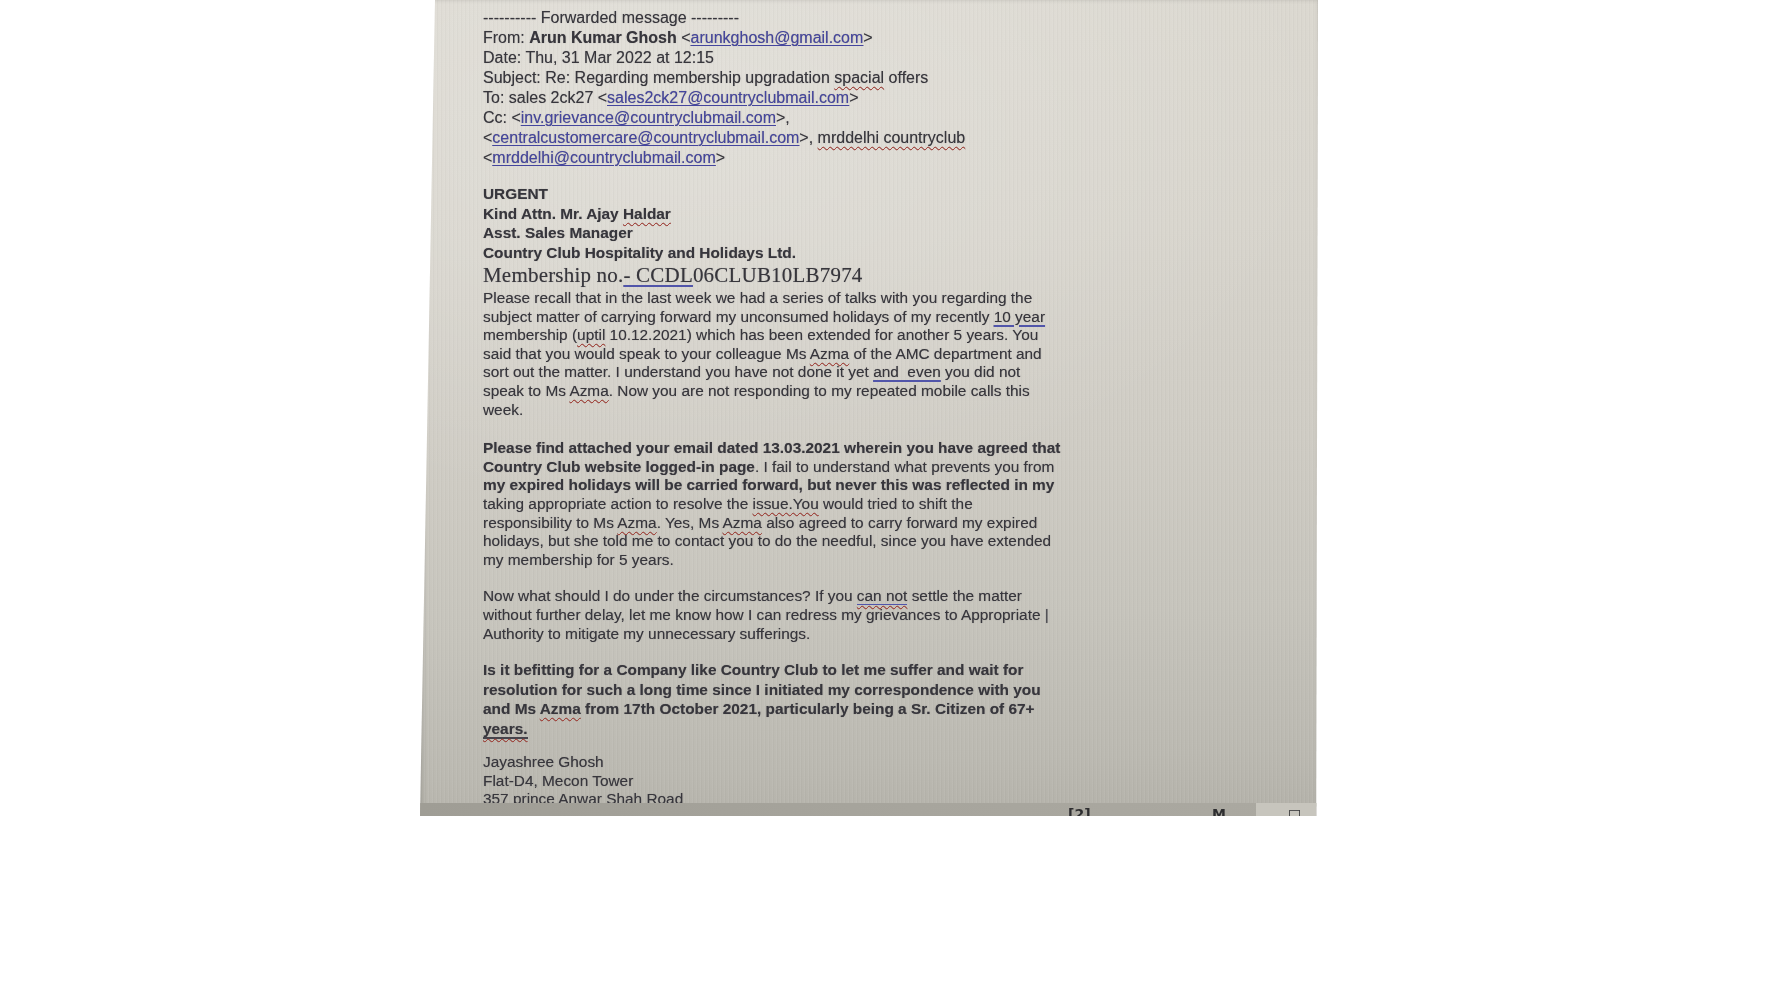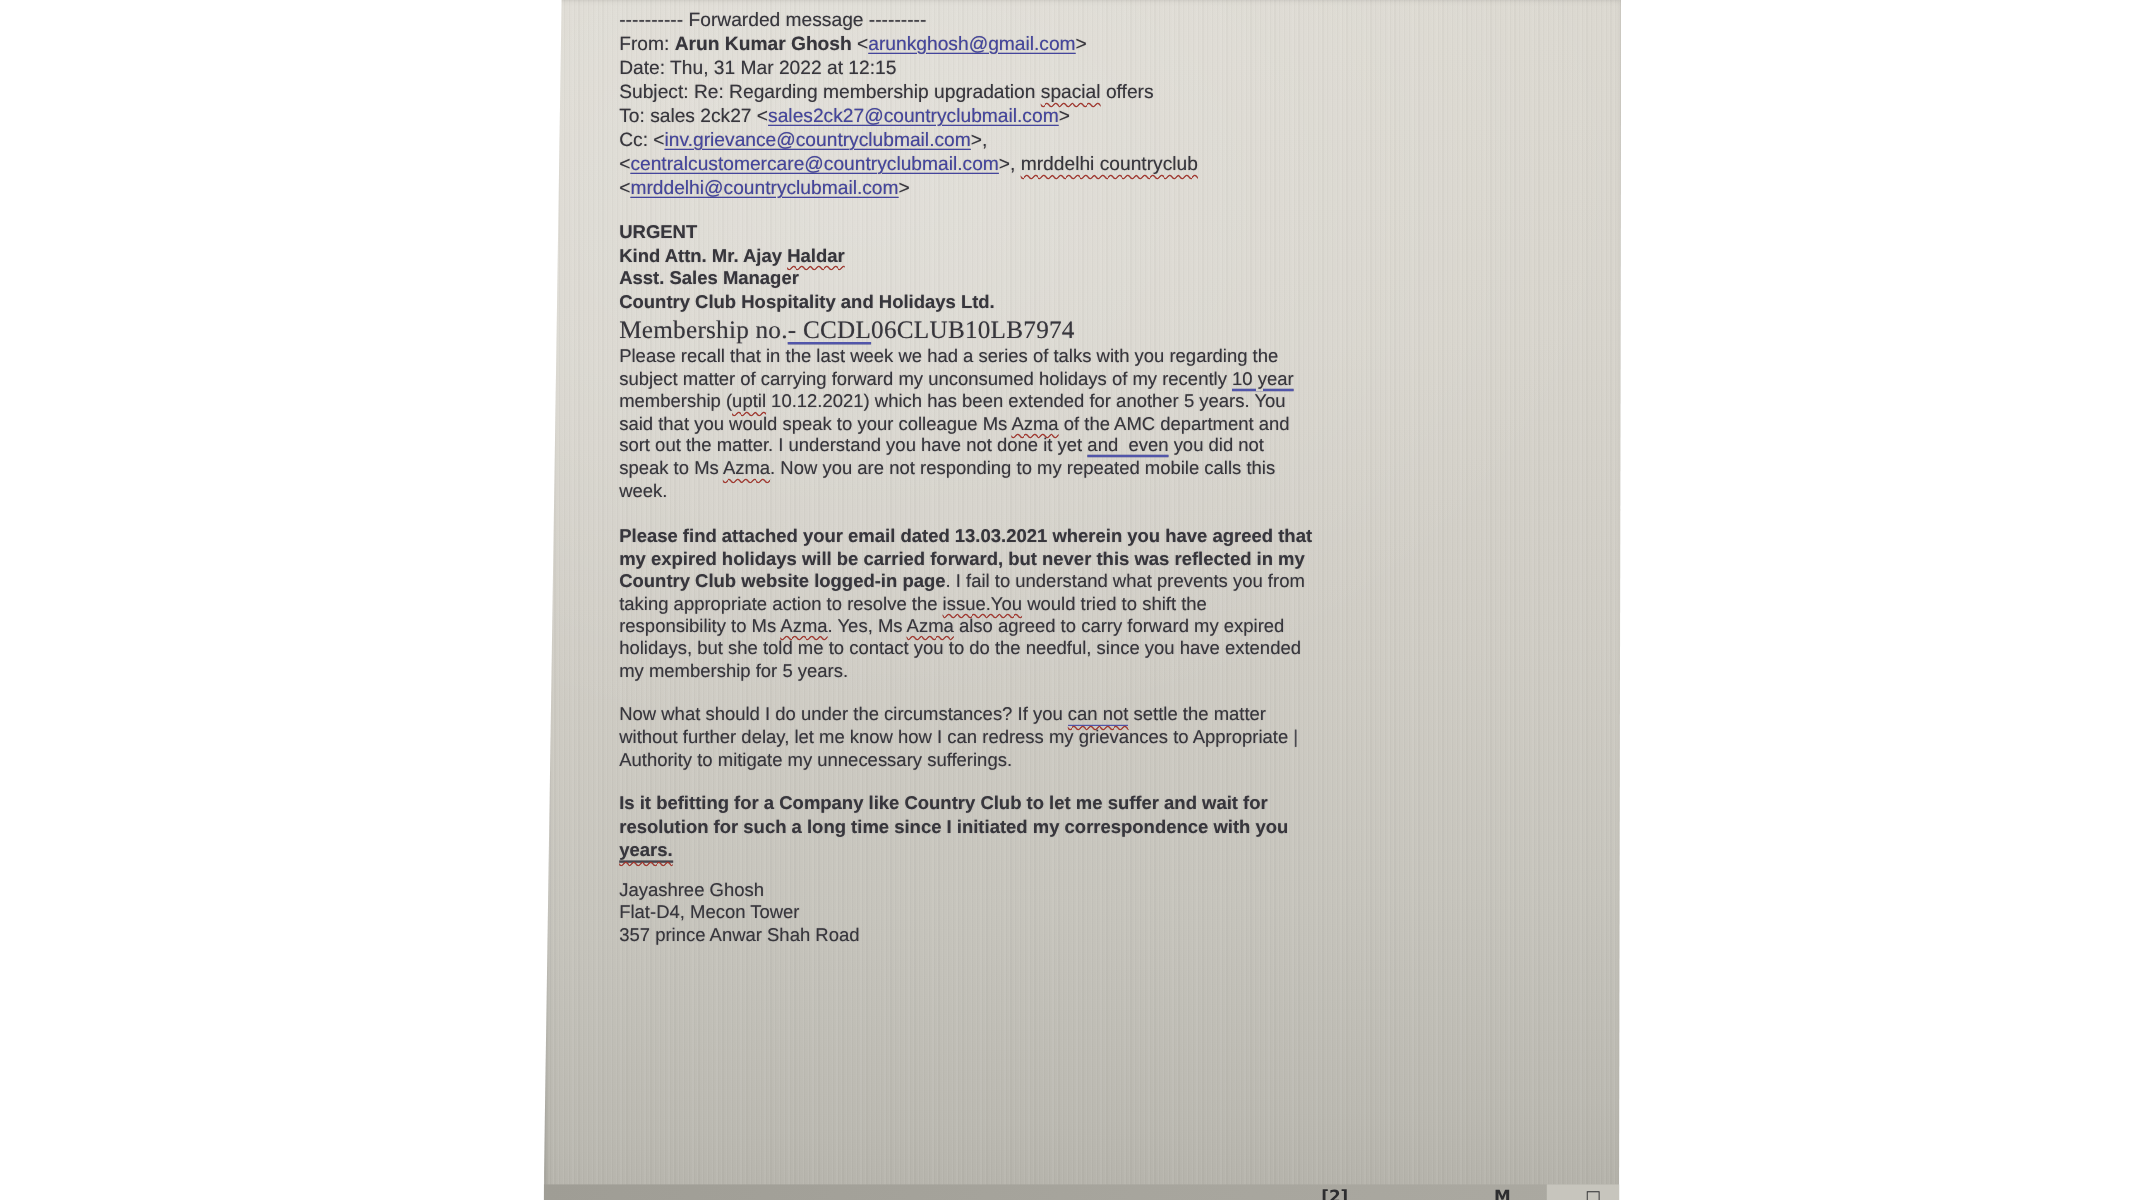--- a/index.html
+++ b/index.html
@@ -2,21 +2,21 @@
 <html><head>
 <meta charset="utf-8">
 <style>
   html,body{margin:0;padding:0;}
   body{
     width:1778px;height:1000px;overflow:hidden;background:#ffffff;
     font-family:"Liberation Sans",sans-serif;
   }
   
   .photo{
-    position:absolute;left:453px;top:0;width:898px;height:1000px;
+    position:absolute;left:420px;top:0;width:898px;height:816px;
     background:
       radial-gradient(120% 80% at 30% 15%, rgba(255,255,255,0.22), rgba(255,255,255,0) 60%),
       linear-gradient(178deg,#dcd9d1 0%,#d7d4cc 30%,#cfccc4 55%,#c6c4bc 75%,#bbb9b1 92%,#b3b1a9 100%);
     clip-path:polygon(15px 0%,100% 0%,99.8% 100%,0% 100%);
     box-shadow:inset 3px 0 5px rgba(0,0,0,0.10), inset -2px 0 3px rgba(0,0,0,0.05);
   }
   
   .photo::before{
     content:"";position:absolute;inset:0;pointer-events:none;
     background:repeating-linear-gradient(90deg,
@@ -87,35 +87,36 @@
         <div class="line"><span>Please recall that in the last week we had a series of talks with you regarding the</span></div>
         <div class="line"><span>subject matter of carrying forward my unconsumed holidays of my recently </span><span class="u">10 year</span></div>
         <div class="line"><span>membership (</span><span class="sq">uptil</span><span> 10.12.2021) which has been extended for another 5 years. You</span></div>
         <div class="line"><span>said that you would speak to your colleague Ms </span><span class="sq">Azma</span><span> of the AMC department and</span></div>
         <div class="line"><span>sort out the matter. I understand you have not done it yet </span><span class="u">and  even</span><span> you did not</span></div>
         <div class="line"><span>speak to Ms </span><span class="sq">Azma</span><span>. Now you are not responding to my repeated mobile calls this</span></div>
         <div class="line"><span>week.</span></div>
       </div>
       <div class="block" style="margin-top: 20px;">
         <div class="line"><span class="b">Please find attached your email dated 13.03.2021 wherein you have agreed that</span></div>
+        <div class="line"><span class="b">Country Club website logged-in page</span><span>. I fail to understand what prevents you from</span></div>
         <div class="line"><span class="b">my expired holidays will be carried forward, but never this was reflected in my</span></div>
-        <div class="line"><span class="b">Country Club website logged-in page</span><span>. I fail to understand what prevents you from</span></div>
         <div class="line"><span>taking appropriate action to resolve the </span><span class="sq">issue.You</span><span> would tried to shift the</span></div>
         <div class="line"><span>responsibility to Ms </span><span class="sq">Azma</span><span>. Yes, Ms </span><span class="sq">Azma</span><span> also agreed to carry forward my expired</span></div>
         <div class="line"><span>holidays, but she told me to contact you to do the needful, since you have extended</span></div>
         <div class="line"><span>my membership for 5 years.</span></div>
       </div>
       <div class="block" style="margin-top: 18px;">
         <div class="line"><span>Now what should I do under the circumstances? If you </span><span class="u sq">can not</span><span> settle the matter</span></div>
         <div class="line"><span>without further delay, let me know how I can redress my grievances to Appropriate </span><span class="cursor">|</span></div>
         <div class="line"><span>Authority to mitigate my unnecessary sufferings.</span></div>
       </div>
       <div class="block bold-block" style="margin-top: 17px;">
         <div class="line"><span>Is it befitting for a Company like Country Club to let me suffer and wait for</span></div>
         <div class="line"><span>resolution for such a long time since I initiated my correspondence with you</span></div>
+        <div class="line"><span>and Ms </span><span class="sq">Azma</span><span> from 17th October 2021, particularly being a Sr. Citizen of 67+</span></div>
         <div class="line"><span class="du sq">years.</span></div>
       </div>
       <div class="block" style="margin-top: 15px;">
         <div class="line"><span>Jayashree Ghosh</span></div>
         <div class="line"><span>Flat-D4, Mecon Tower</span></div>
         <div class="line"><span>357 prince Anwar Shah Road</span></div>
       </div>
     </div>
   <div class="bottom-bar">
     <div class="bottom-light-patch"></div>

